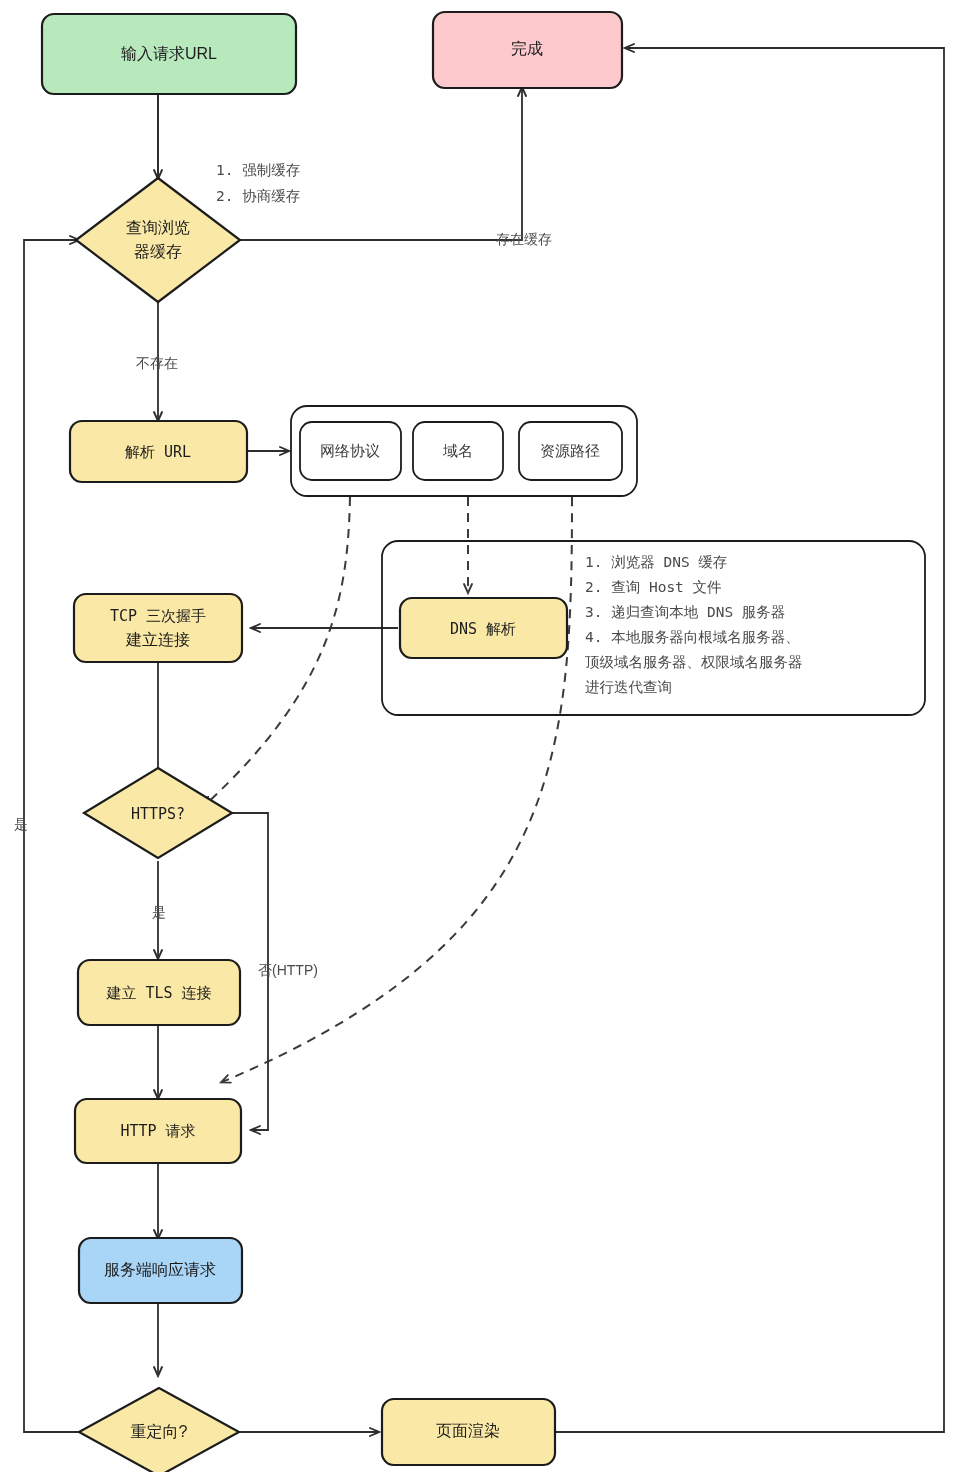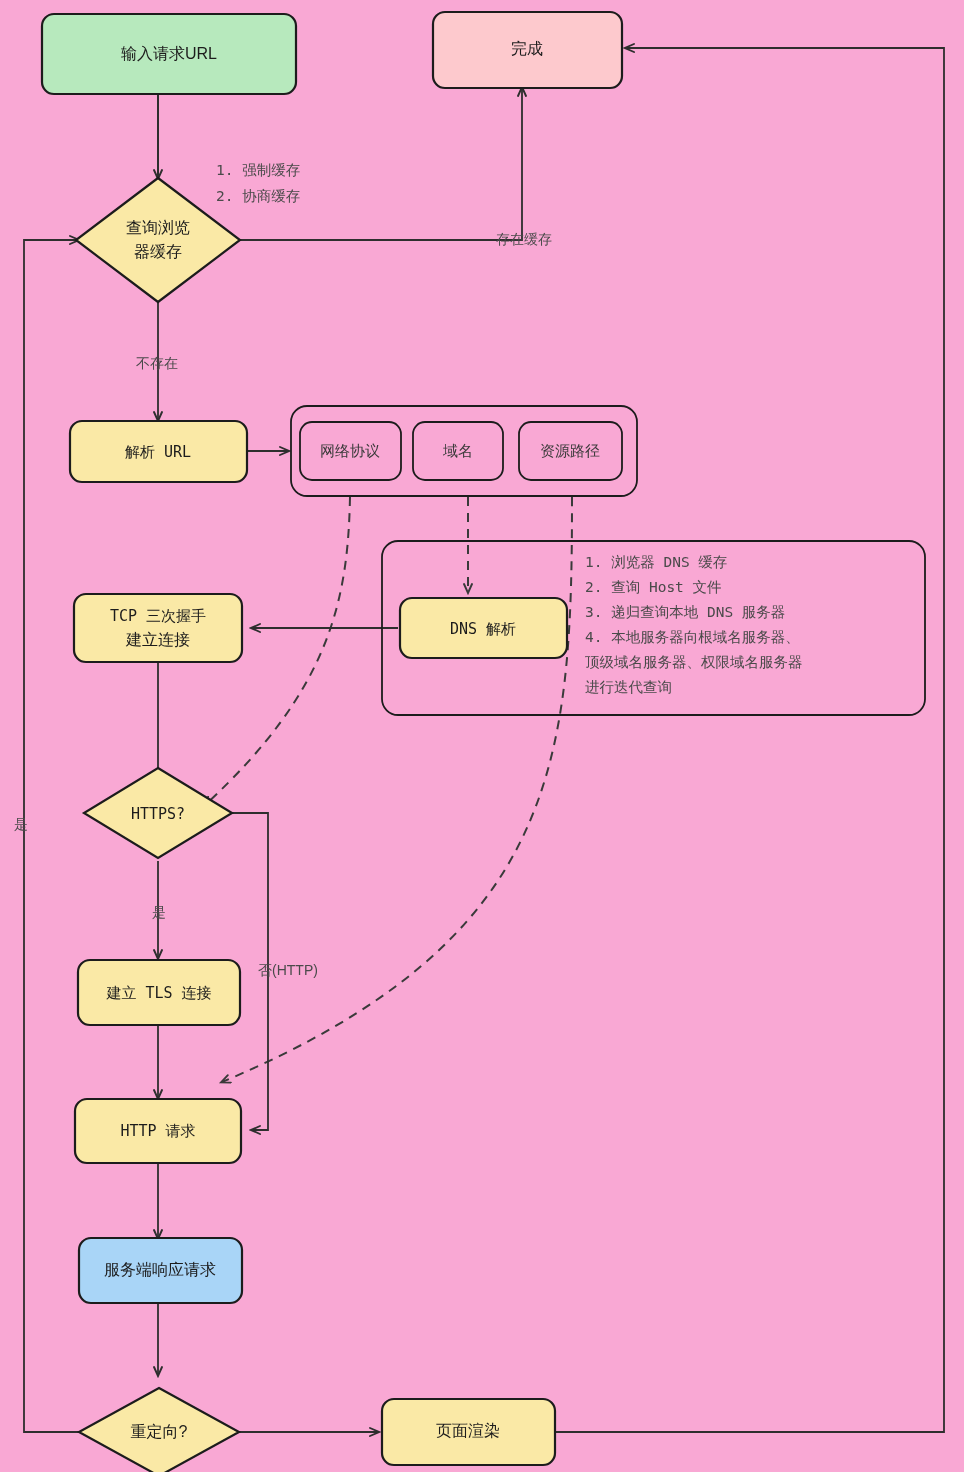--- a/index.html
+++ b/index.html
@@ -1,16 +1,16 @@
 <!DOCTYPE html>
 <html><head>
 <meta charset="utf-8">
 <style>
   html,body{margin:0;padding:0;background:#000;}
-  #stage{position:relative;width:964px;height:1472px;background:#f9a8d4;overflow:hidden;
+  #stage{position:relative;width:964px;height:1472px;background:#ffffff;overflow:hidden;
          font-family:"Liberation Sans","DejaVu Sans",sans-serif;}
   svg{position:absolute;left:0;top:0;width:964px;height:1472px;}
   .node-label{font-size:16px;fill:#1c1c1c;text-anchor:middle;dominant-baseline:middle;}
   .node-label.mono{font-family:"DejaVu Sans Mono","Liberation Mono",monospace;font-size:15px;}
   .edge-label{font-size:14px;fill:#4a4a4a;text-anchor:middle;dominant-baseline:middle;}
   .note-text{font-size:14.5px;fill:#4a4a4a;dominant-baseline:middle;
              font-family:"DejaVu Sans Mono","Liberation Mono",monospace;}
   .sub-label{font-size:15px;fill:#3a3a3a;text-anchor:middle;dominant-baseline:middle;}
   .shape{stroke:#1c1c1c;stroke-width:2.2;}
   .grp{fill:none;stroke:#1c1c1c;stroke-width:1.8;}

